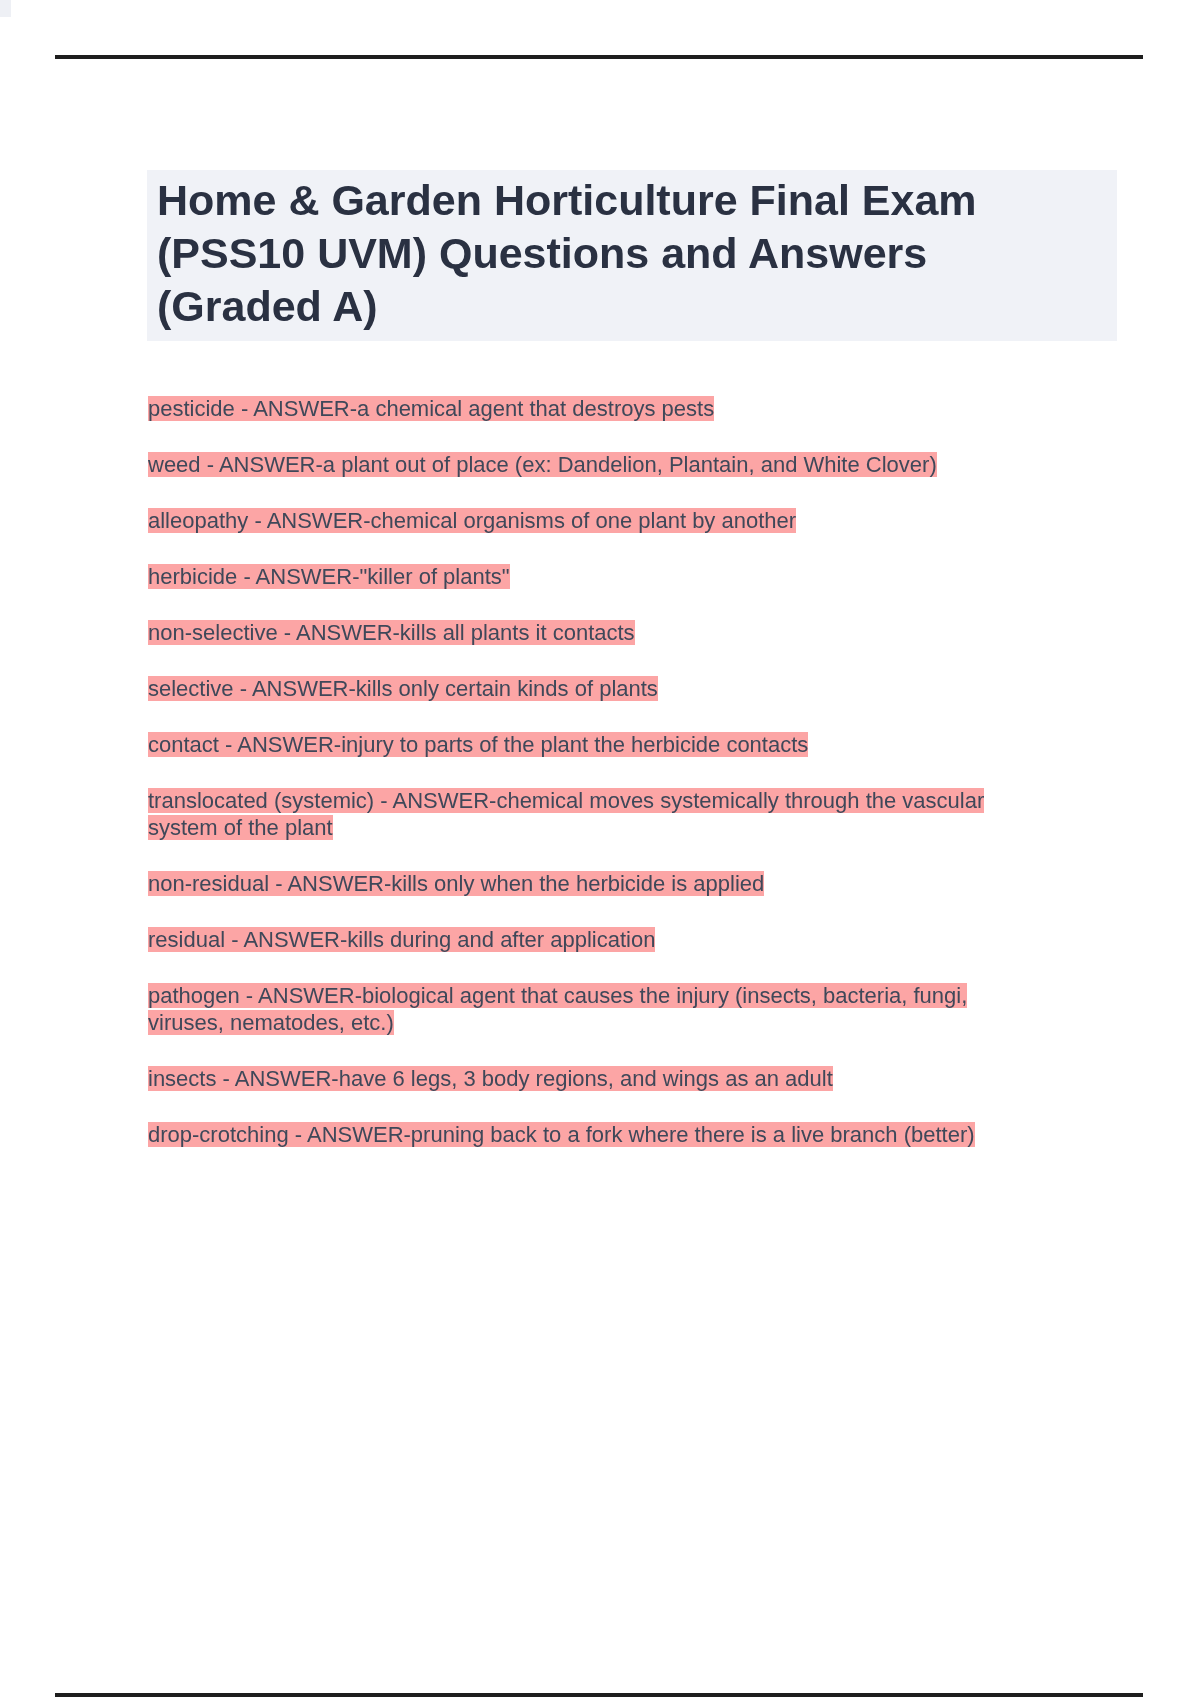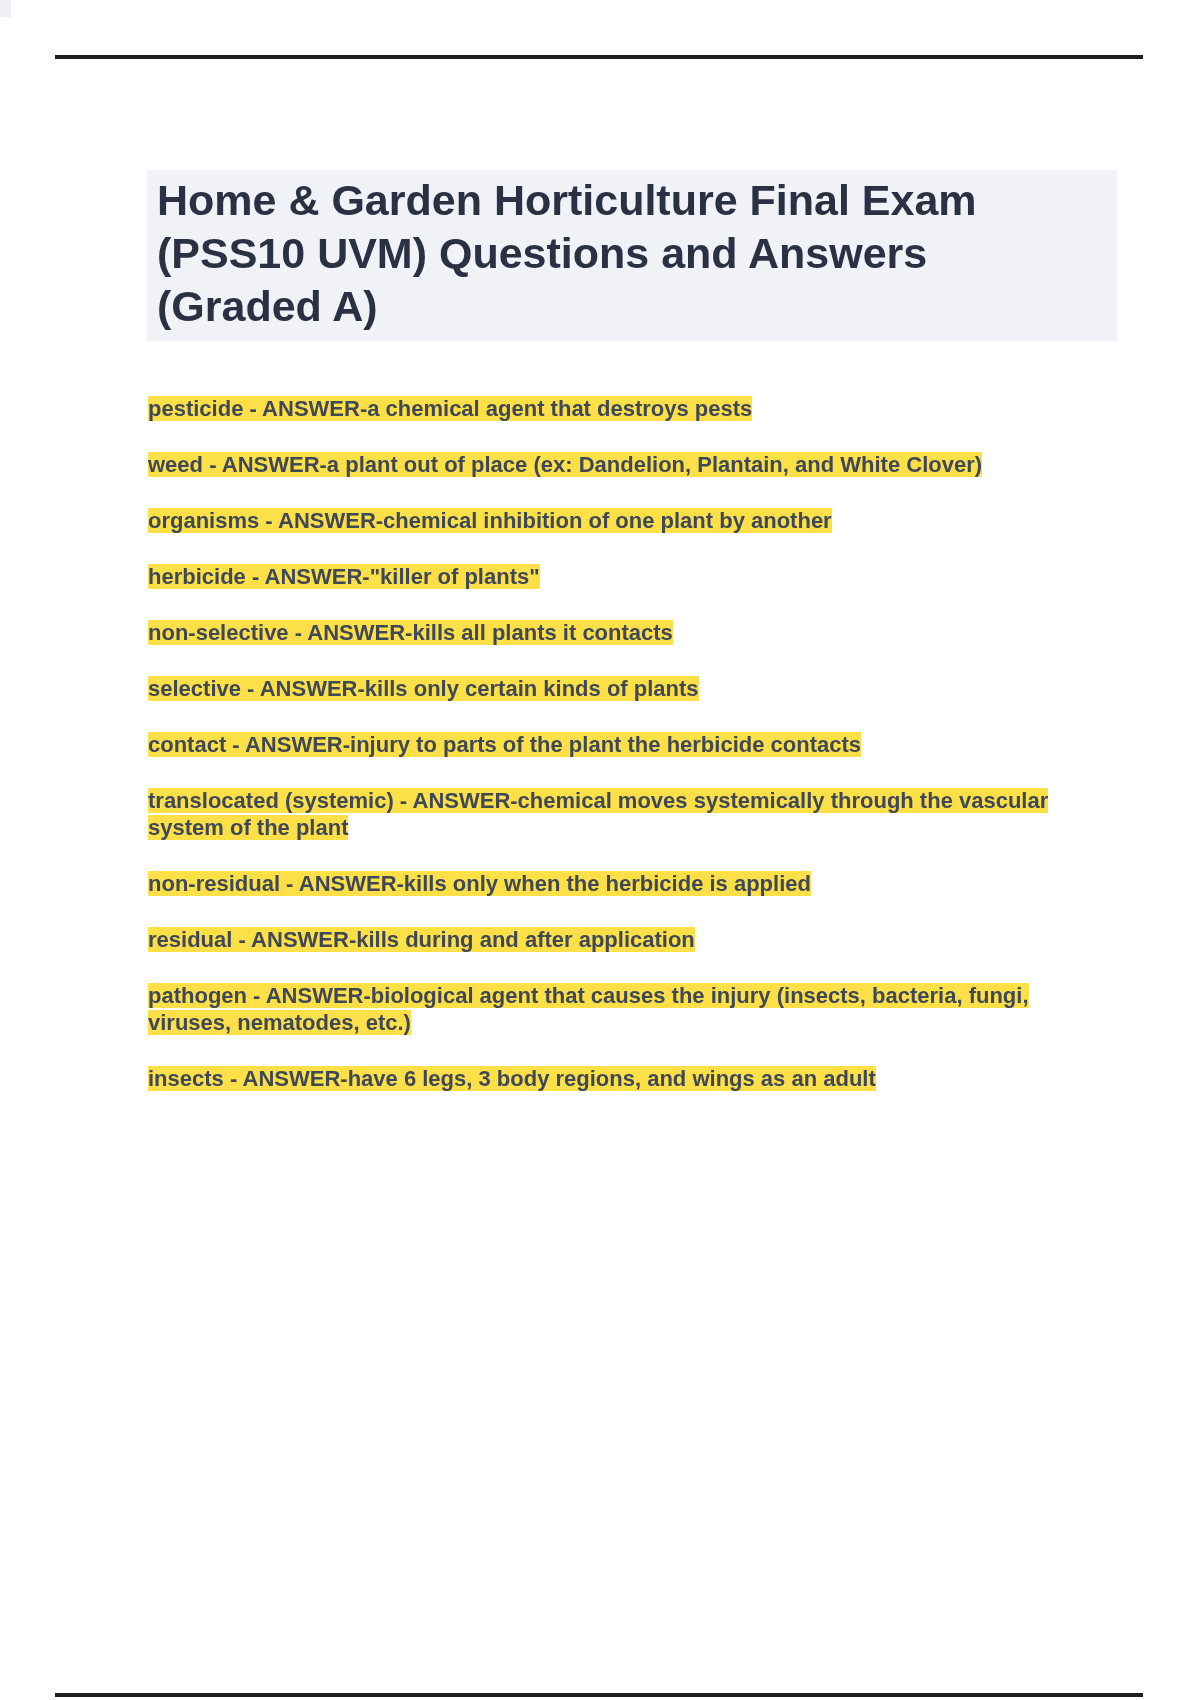--- a/index.html
+++ b/index.html
@@ -52,47 +52,47 @@
     width: 940px;
   }
   .qa-item {
     margin: 0 0 29px 0;
     font-size: 22px;
     line-height: 27px;
     color: #3f4859;
     white-space: pre-line;
   }
   .qa-item .hl {
-    background: #fde047;
+    background: #fca5a5;
     box-decoration-break: clone;
-    font-weight: bold;
     -webkit-box-decoration-break: clone;
   }
 </style>
 </head>
 <body>
 
 <div class="corner-artifact"></div>
 
 <div class="rule top"></div>
 
 <h1 class="title-block">Home &amp; Garden Horticulture Final Exam
 (PSS10 UVM) Questions and Answers
 (Graded A)</h1>
 
 <main class="qa-list">
   <p class="qa-item"><span class="hl">pesticide - ANSWER-a chemical agent that destroys pests</span></p>
   <p class="qa-item"><span class="hl">weed - ANSWER-a plant out of place (ex: Dandelion, Plantain, and White Clover)</span></p>
-  <p class="qa-item"><span class="hl">organisms - ANSWER-chemical inhibition of one plant by another</span></p>
+  <p class="qa-item"><span class="hl">alleopathy - ANSWER-chemical organisms of one plant by another</span></p>
   <p class="qa-item"><span class="hl">herbicide - ANSWER-"killer of plants"</span></p>
   <p class="qa-item"><span class="hl">non-selective - ANSWER-kills all plants it contacts</span></p>
   <p class="qa-item"><span class="hl">selective - ANSWER-kills only certain kinds of plants</span></p>
   <p class="qa-item"><span class="hl">contact - ANSWER-injury to parts of the plant the herbicide contacts</span></p>
   <p class="qa-item"><span class="hl">translocated (systemic) - ANSWER-chemical moves systemically through the vascular
 system of the plant</span></p>
   <p class="qa-item"><span class="hl">non-residual - ANSWER-kills only when the herbicide is applied</span></p>
   <p class="qa-item"><span class="hl">residual - ANSWER-kills during and after application</span></p>
   <p class="qa-item"><span class="hl">pathogen - ANSWER-biological agent that causes the injury (insects, bacteria, fungi,
 viruses, nematodes, etc.)</span></p>
   <p class="qa-item"><span class="hl">insects - ANSWER-have 6 legs, 3 body regions, and wings as an adult</span></p>
+  <p class="qa-item"><span class="hl">drop-crotching - ANSWER-pruning back to a fork where there is a live branch (better)</span></p>
 </main>
 
 <div class="rule bottom"></div>
 
 </body></html>

